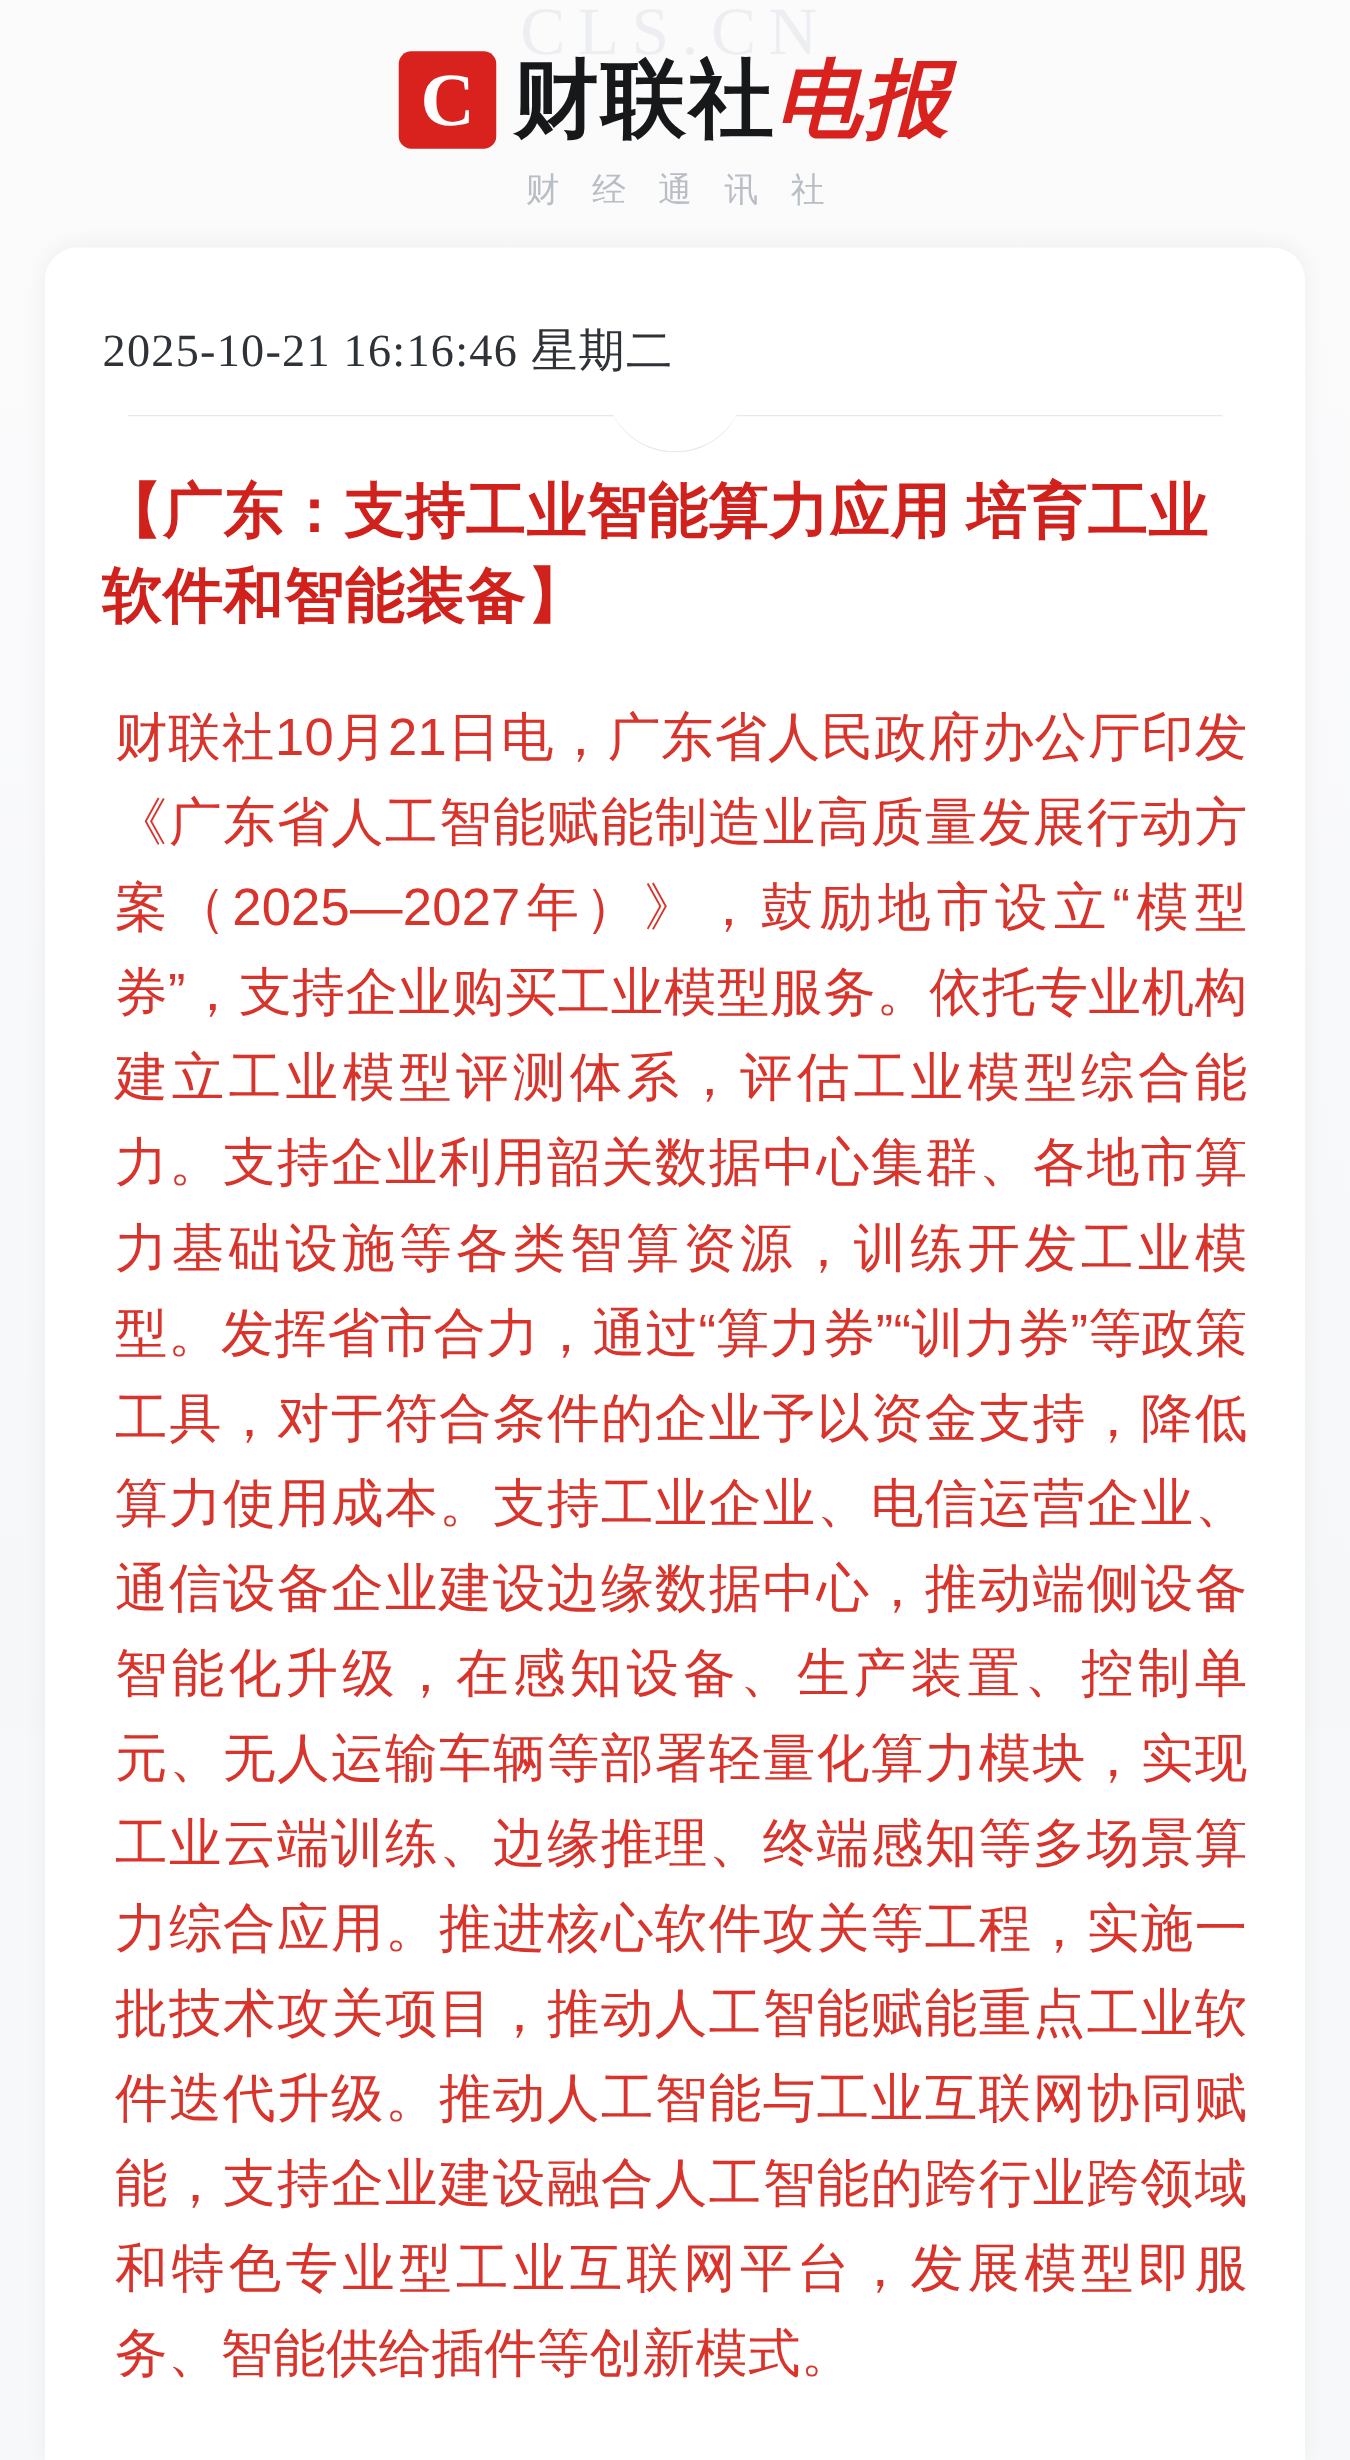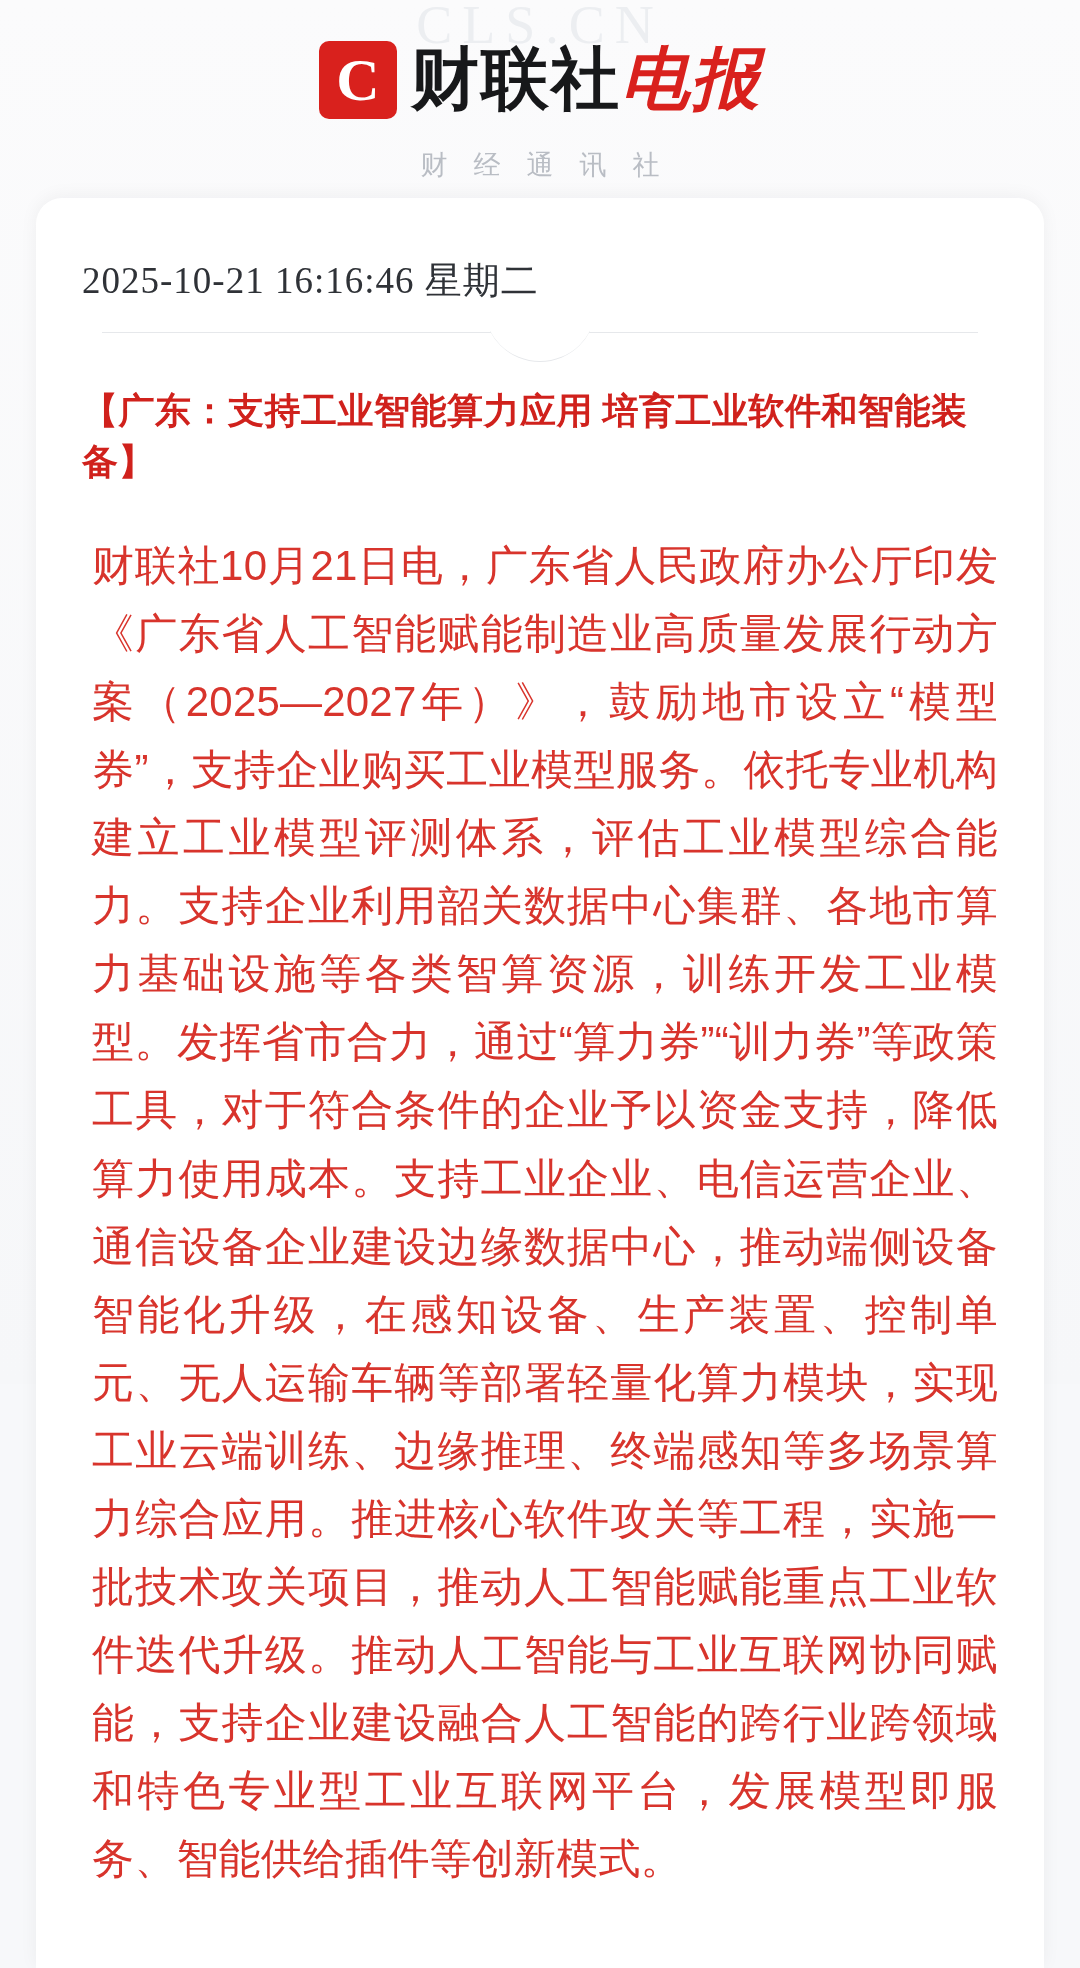--- a/index.html
+++ b/index.html
@@ -65,21 +65,21 @@
     display: flex;
     align-items: center;
     font-family: "Liberation Serif", "DejaVu Serif", serif;
     font-weight: bold;
     font-size: 68px;
     letter-spacing: 2px;
   }
   .logo-text .dark { color: #17181a; }
   .logo-text .red { color: #d9211d; font-style: italic; }
   .sub-slogan {
-    margin-top: 22px;
+    margin-top: 9px;
     font-size: 27px;
     letter-spacing: 26px;
     color: #b9bdc4;
     text-indent: 26px;
     font-family: "Liberation Sans", "DejaVu Sans", sans-serif;
   }
 
   
   .card {
     position: absolute;
@@ -133,23 +133,23 @@
     left: 50%;
     transform: translateX(-50%);
     width: 112px;
     height: 94px;
     border-radius: 0 0 56px 56px;
     border-bottom: 1px solid #e6e8eb;
     background: #ffffff;
   }
 
   .headline {
-    margin: 10px 0 0 0;
+    margin: 0 0 0 0;
     color: #d0211c;
-    font-size: 36px;
+    font-size: 48px;
     line-height: 1.42;
     font-weight: bold;
     font-family: "Liberation Serif", "DejaVu Serif", serif;
     letter-spacing: 0.5px;
   }
 
   .body-text {
     margin-top: 44px;
     color: #d8342c;
     font-size: 42px;

